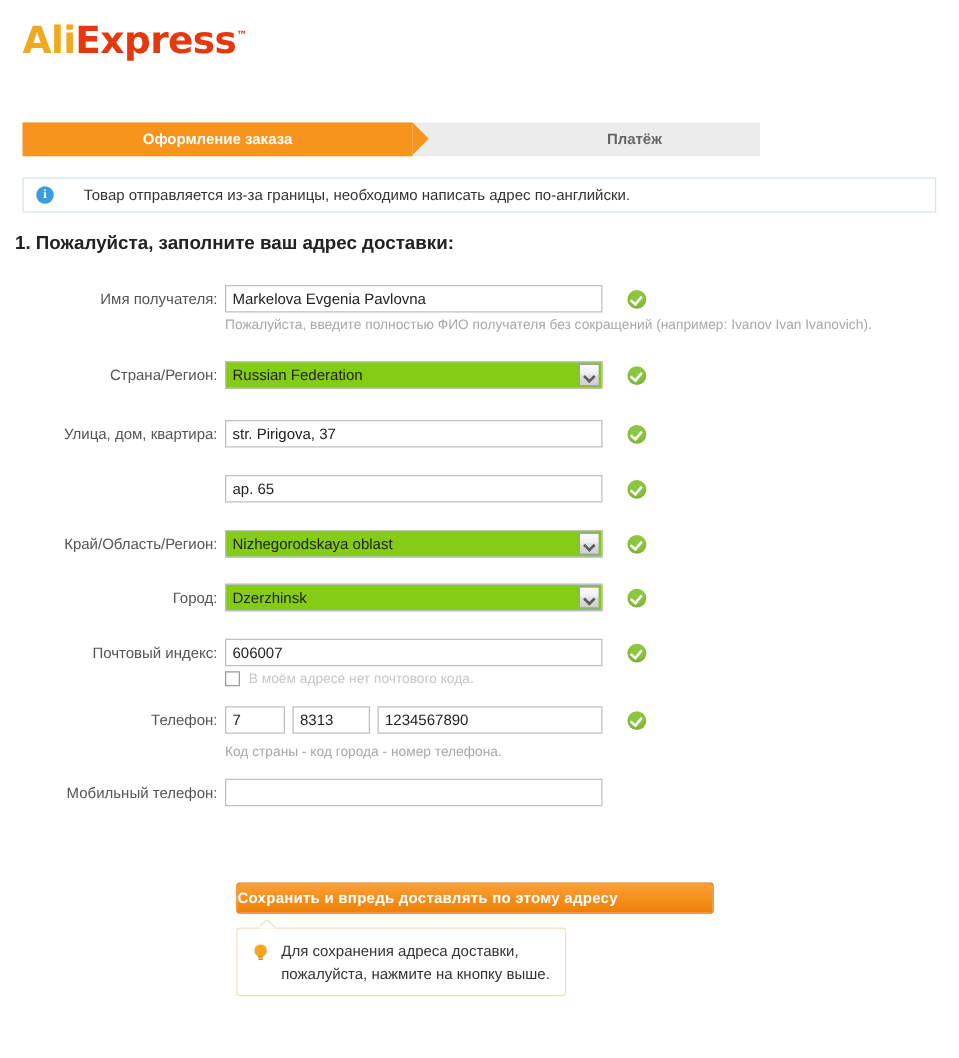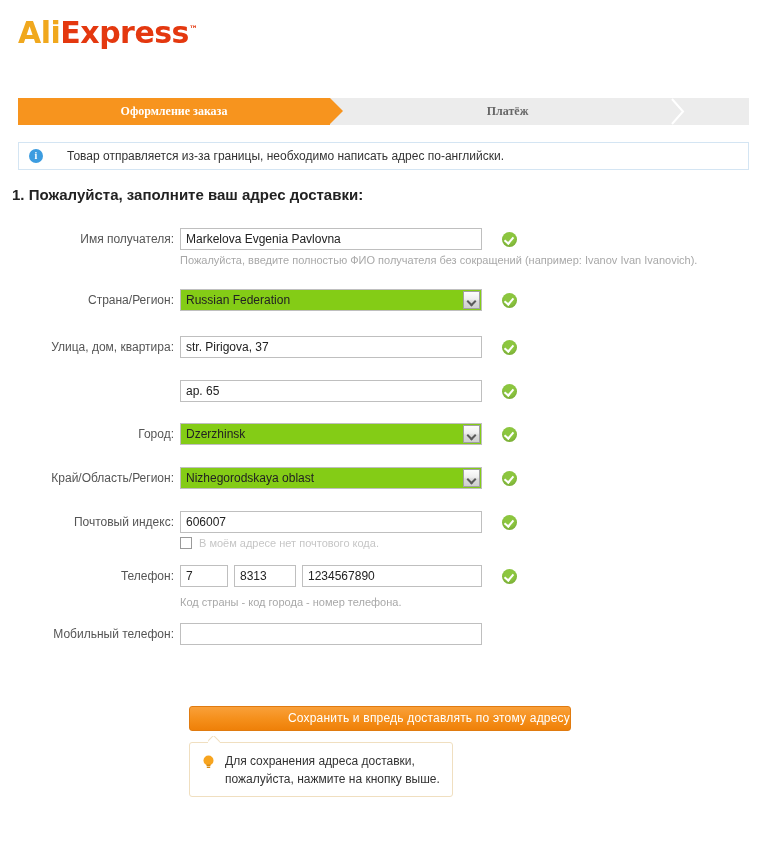--- a/index.html
+++ b/index.html
@@ -42,24 +42,23 @@
     color: #e4380f;
     vertical-align: super;
     font-weight: bold;
   }
 
   
   .steps {
     position: absolute;
     left: 18px;
     top: 98px;
-    width: 731px;
+    width: 590px;
     height: 27px;
     background: #ececec;
-    font-family: Liberation Serif, serif;
   }
   .step {
     position: absolute;
     top: 0;
     height: 27px;
     line-height: 27px;
     text-align: center;
     font-size: 12px;
     font-weight: bold;
     box-sizing: border-box;
@@ -264,23 +263,23 @@
     left: 189px;
     top: 706px;
     width: 382px;
     height: 25px;
     box-sizing: border-box;
     border: 1px solid #e07b10;
     border-radius: 3px;
     background: linear-gradient(to bottom, #f9a03a 0%, #f5901c 50%, #ef8008 100%);
     color: #ffffff;
     font-size: 12px;
-    font-weight: normal;
+    font-weight: bold;
     line-height: 23px;
-    text-align: right;
+    text-align: left;
     letter-spacing: 0.2px;
     cursor: pointer;
     font-family: "Liberation Sans", sans-serif;
   }
 
   
   .tooltip {
     position: absolute;
     left: 189px;
     top: 742px;
@@ -388,36 +387,36 @@
   </div>
 
   <div class="row" style="height:22px; margin-top:22px">
     <div class="label"></div>
     <div class="field-col">
       <input class="txt w-main" type="text" value="ap. 65" style="">
     </div>
     <span class="check-ok" style="top:4px"></span>
   </div>
 
+  <div class="row" style="height:22px; margin-top:22px">
+    <div class="label">Край/Область/Регион:</div>
+    <div class="field-col">
+      <div class="select-box">
+        <span class="select-value">Nizhegorodskaya oblast</span>
+        <span class="select-btn"></span>
+      </div>
+    </div>
+    <span class="check-ok" style="top:4px"></span>
+  </div>
+
   <div class="row" style="height:22px; margin-top:21px">
     <div class="label">Город:</div>
     <div class="field-col">
       <div class="select-box">
         <span class="select-value">Dzerzhinsk</span>
-        <span class="select-btn"></span>
-      </div>
-    </div>
-    <span class="check-ok" style="top:4px"></span>
-  </div>
-
-  <div class="row" style="height:22px; margin-top:22px">
-    <div class="label">Край/Область/Регион:</div>
-    <div class="field-col">
-      <div class="select-box">
-        <span class="select-value">Nizhegorodskaya oblast</span>
         <span class="select-btn"></span>
       </div>
     </div>
     <span class="check-ok" style="top:4px"></span>
   </div>
 
   <div class="row" style="height:40px; margin-top:22px">
     <div class="label">Почтовый индекс:</div>
     <div class="field-col">
       <input class="txt w-main" type="text" value="606007" style="">

